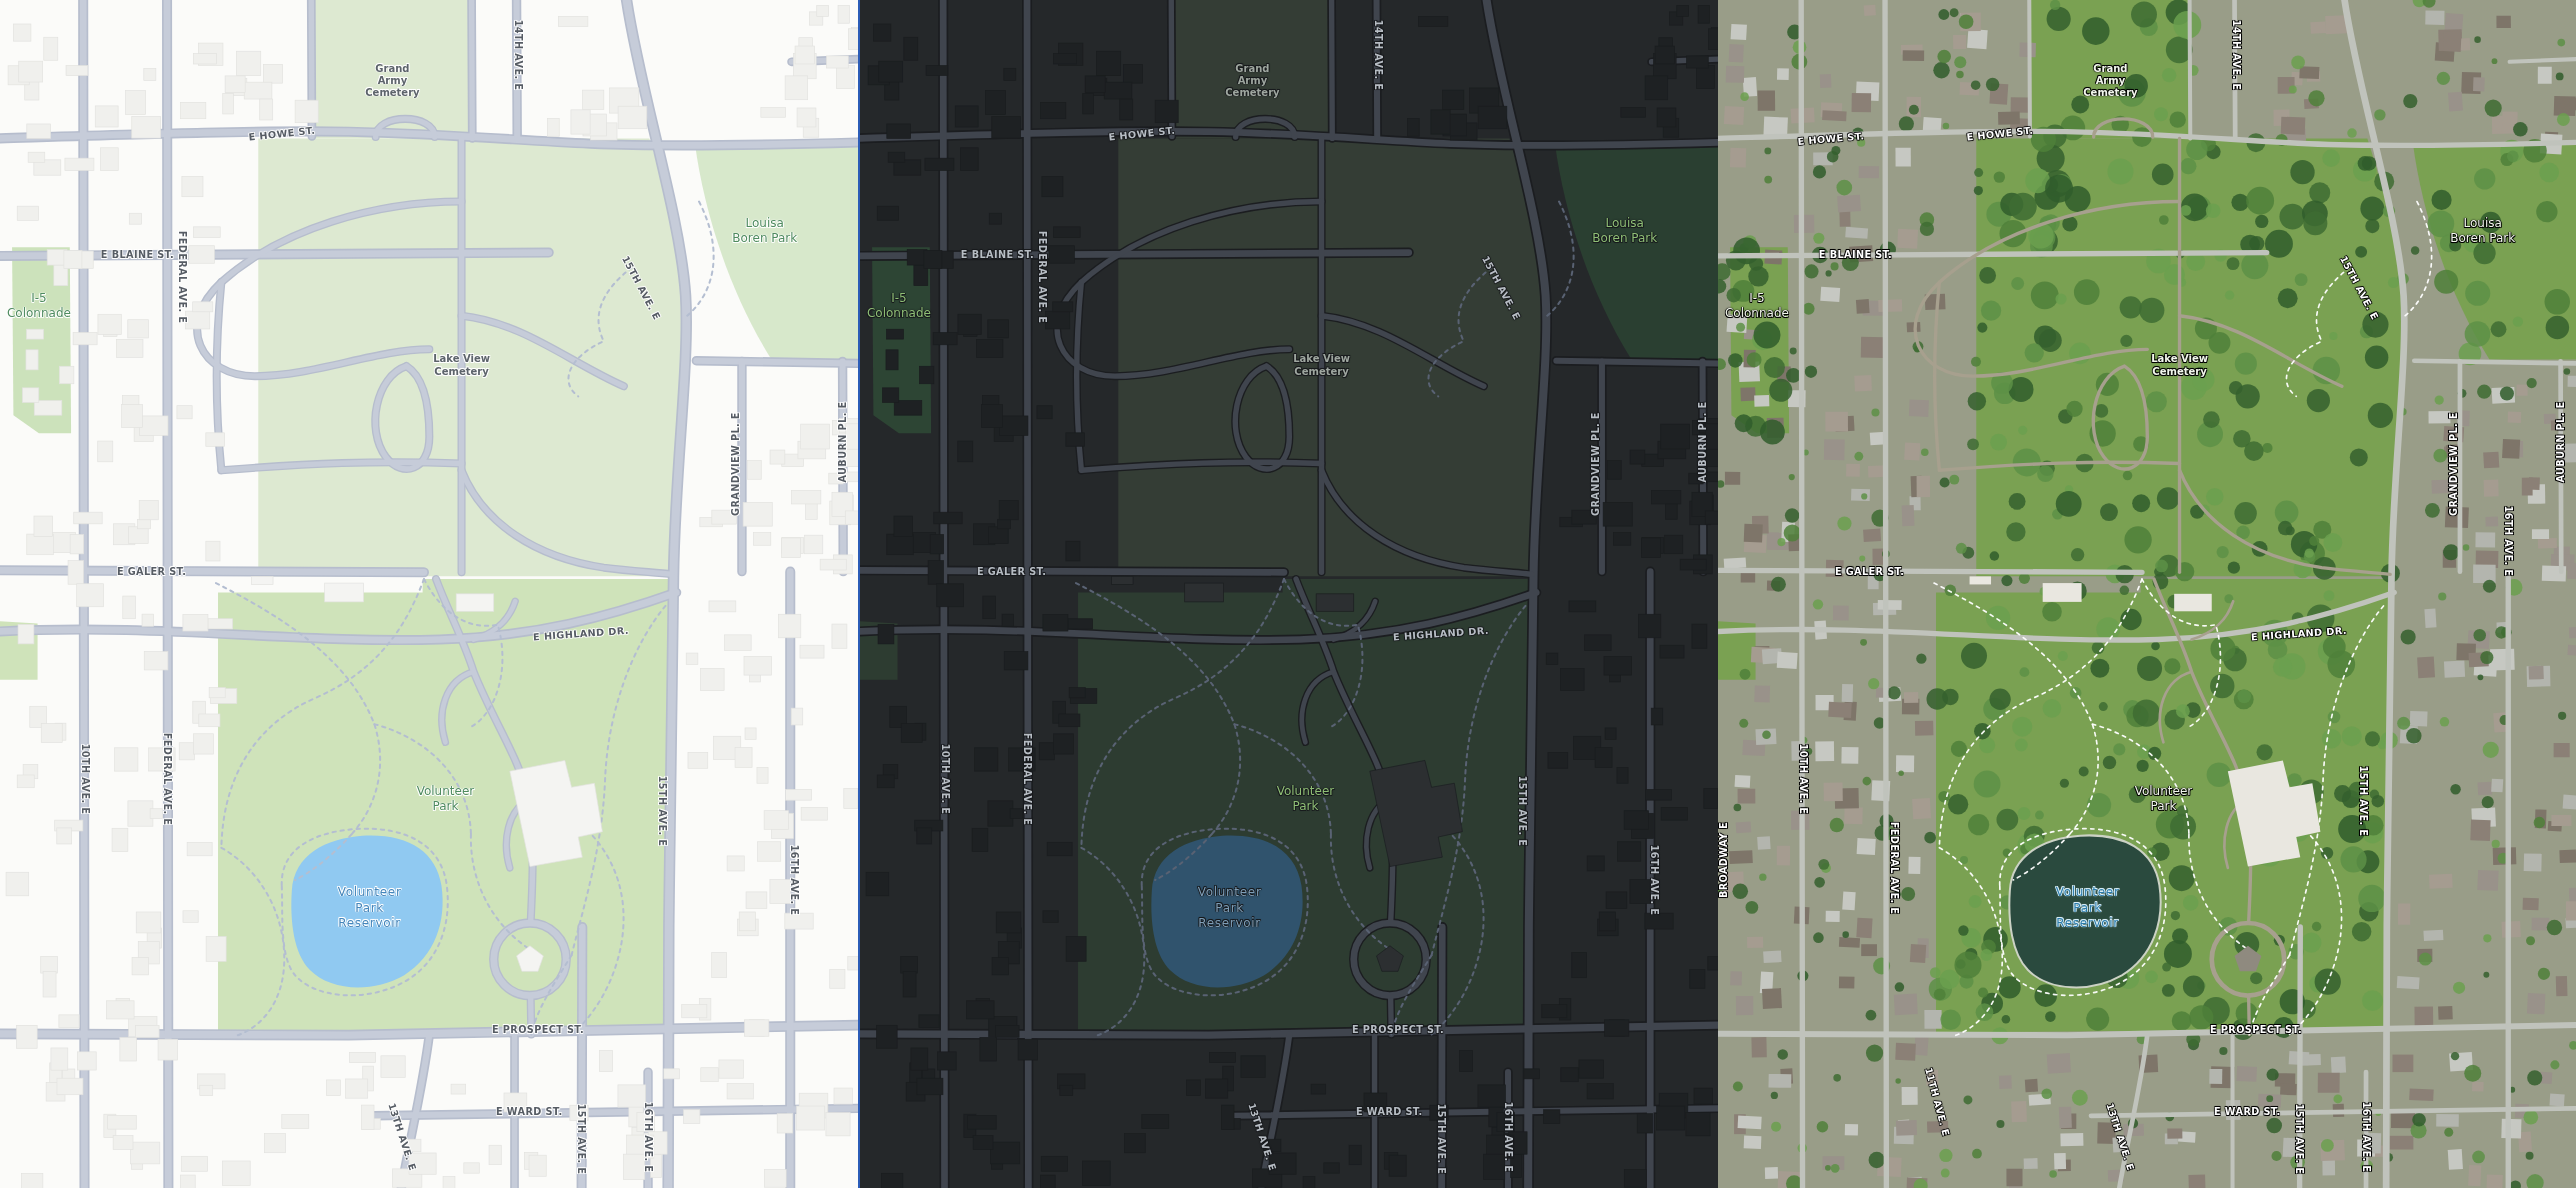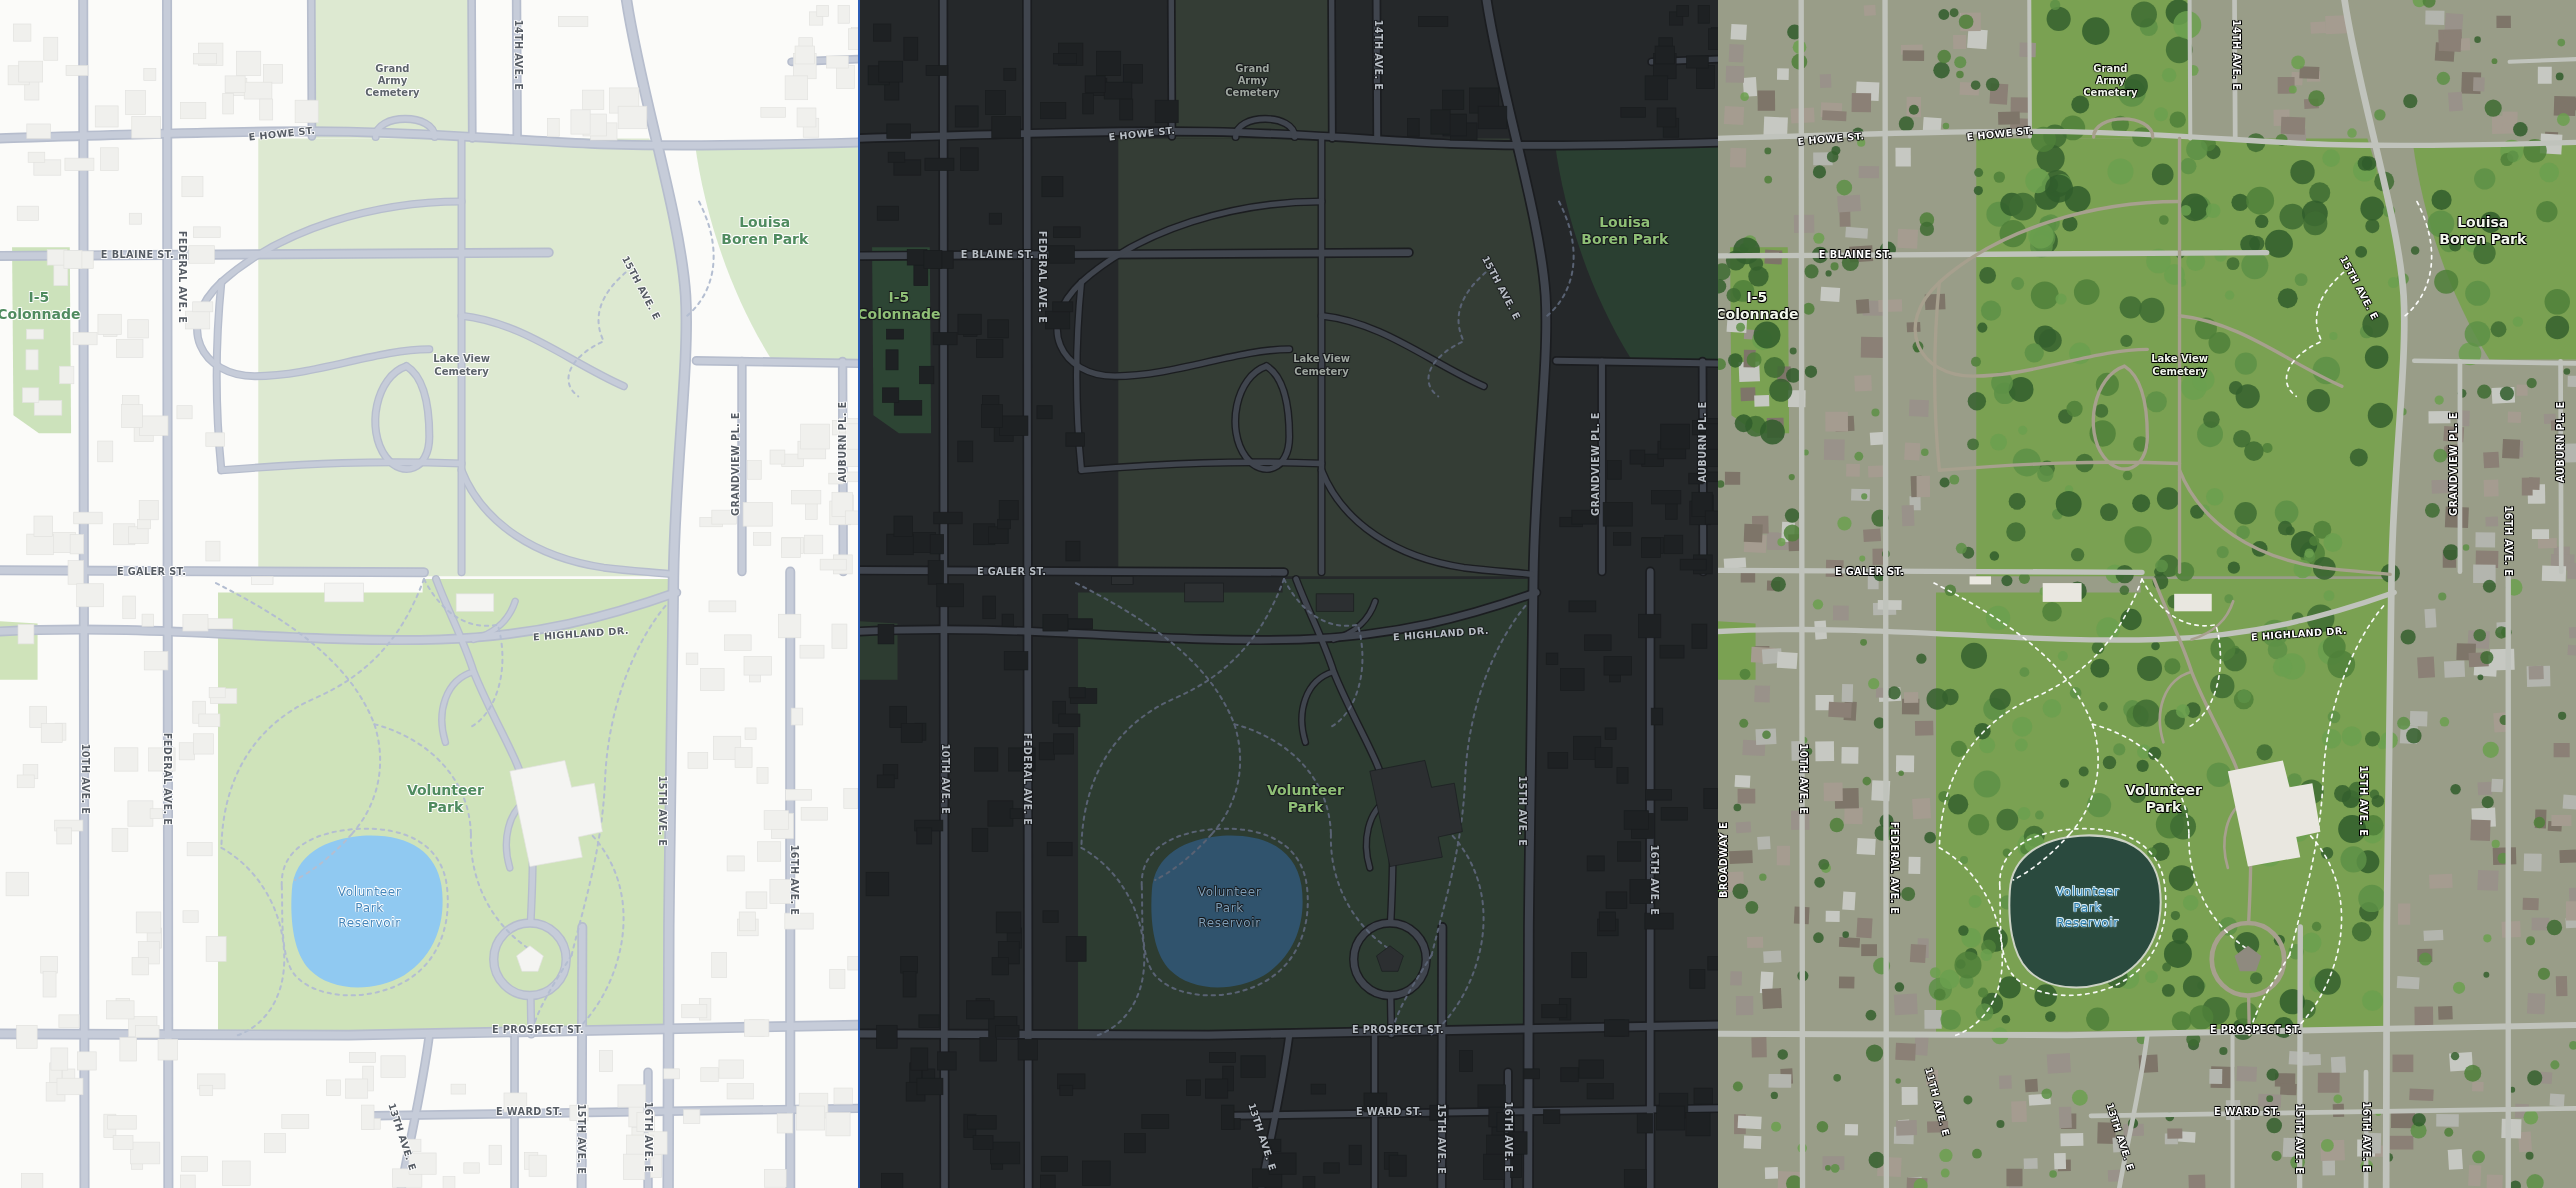--- a/index.html
+++ b/index.html
@@ -4,21 +4,21 @@
 <style>
   html,body{margin:0;padding:0;background:#000;}
   #app{position:relative;width:2576px;height:1189px;overflow:hidden;display:flex;font-family:"DejaVu Sans",sans-serif;}
   .panel{position:relative;flex:1 1 0;height:1189px;overflow:hidden;box-sizing:border-box;}
   .panel svg{position:absolute;left:0;top:0;display:block;}
   .panel .labels{position:absolute;left:0;top:0;width:100%;height:100%;z-index:4;pointer-events:none;}
   .panel.dark{border-left:2.7px solid var(--divider,#2b5cb7);}
   .lbl{position:absolute;white-space:nowrap;text-align:center;line-height:1.22;}
   .lbl div{white-space:nowrap;}
   .lbl.street{font-size:9.7px;font-weight:700;letter-spacing:0.4px;}
-  .lbl.place{font-size:14px;font-weight:700;}
+  .lbl.place{font-size:12px;font-weight:400;}
   .lbl.gray{font-size:10px;font-weight:700;}
   .lbl.water{font-size:12px;font-weight:400;letter-spacing:0.7px;line-height:1.3;}
   
   .t-light .lbl{text-shadow:-0.7px -0.7px 0 #fff,0.7px -0.7px 0 #fff,-0.7px 0.7px 0 #fff,0.7px 0.7px 0 #fff,0 0 2px #fff;}
   .t-light .street{color:#565c64;}
   .t-light .place{color:#4f8b5f;}
   .t-light .gray{color:#5d646b;}
   .t-light .water{color:#4586bb;}
   
   .t-dark .lbl{text-shadow:-0.7px -0.7px 0 #17191c,0.7px -0.7px 0 #17191c,-0.7px 0.7px 0 #17191c,0.7px 0.7px 0 #17191c,0 0 2px #17191c;}

